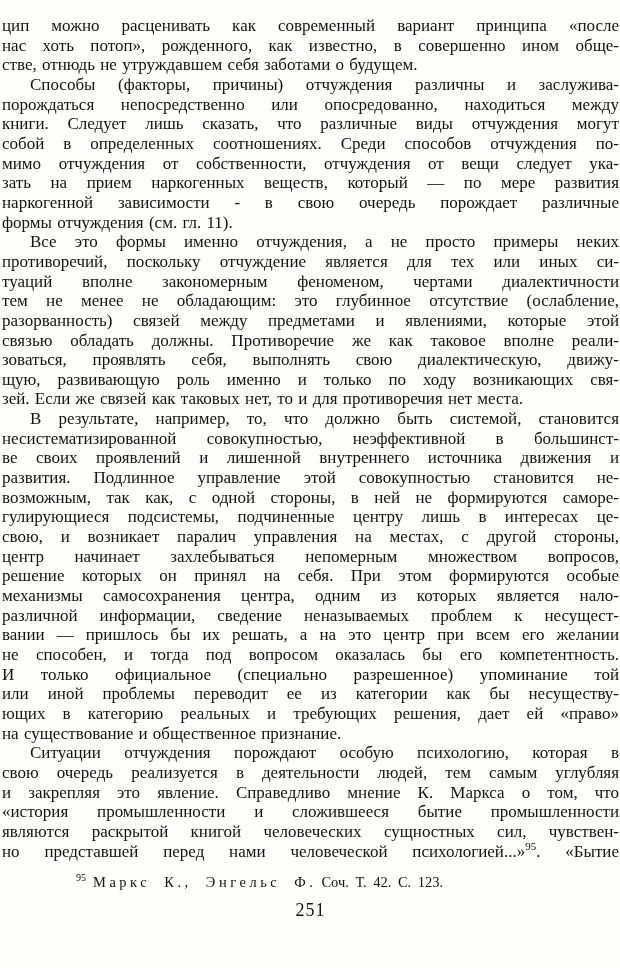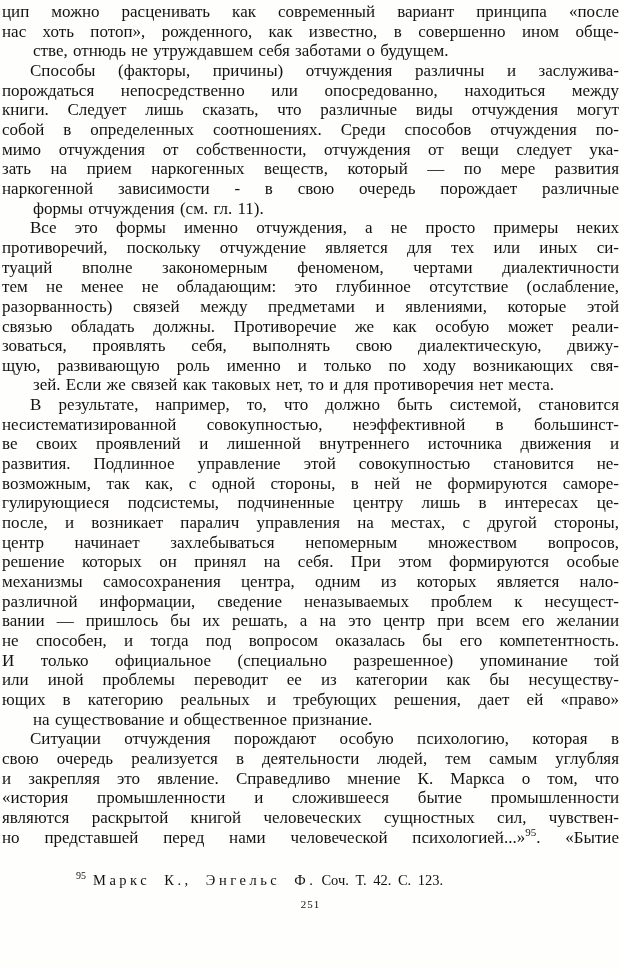--- a/index.html
+++ b/index.html
@@ -8,68 +8,67 @@
     background: #ffffff;
   }
   .page {
     position: relative;
     width: 620px;
     height: 968px;
     box-sizing: border-box;
     background: #fefefd;
     color: #141210;
     font-family: "Liberation Serif", "DejaVu Serif", serif;
-    padding: 2px 1px 0 2px;
+    padding: 16px 1px 0 2px;
     overflow: hidden;
   }
   .text-block {
     width: 617px;
   }
   .line {
     font-size: 17px;
     line-height: 19.65px;
     text-align: justify;
     text-align-last: justify;
     word-spacing: 1px;
     white-space: normal;
   }
   .line.pend {
     text-align-last: left;
-    margin-left: 31px;
   }
   .line.indent {
     text-indent: 28px;
   }
   .line sup, .fn-marker {
     font-size: 11px;
     line-height: 0;
     vertical-align: super;
   }
   .footnote {
-    margin-top: 24px;
+    margin-top: 12px;
     padding-left: 74px;
     font-size: 14.5px;
     line-height: 18px;
   }
   .fn-marker {
     font-size: 10px;
     margin-right: 7px;
   }
   .fn-authors {
     letter-spacing: 3.5px;
     word-spacing: 7px;
   }
   .fn-source {
     margin-left: 5px;
     word-spacing: 3px;
   }
   .page-number {
     margin-top: 9px;
     text-align: center;
-    font-size: 11px;
+    font-size: 18px;
     letter-spacing: 1px;
   }
 </style>
 </head>
 <body>
 
 <div class="page">
   <div class="text-block">
       <div class="line">цип можно расценивать как современный вариант принципа «после</div>
       <div class="line">нас хоть потоп», рожденного, как известно, в совершенно ином обще-</div>
@@ -80,31 +79,31 @@
       <div class="line">собой в определенных соотношениях. Среди способов отчуждения по-</div>
       <div class="line">мимо отчуждения от собственности, отчуждения от вещи следует ука-</div>
       <div class="line">зать на прием наркогенных веществ, который — по мере развития</div>
       <div class="line">наркогенной зависимости - в свою очередь порождает различные</div>
       <div class="line pend">формы отчуждения (см. гл. 11).</div>
       <div class="line indent">Все это формы именно отчуждения, а не просто примеры неких</div>
       <div class="line">противоречий, поскольку отчуждение является для тех или иных си-</div>
       <div class="line">туаций вполне закономерным феноменом, чертами диалектичности</div>
       <div class="line">тем не менее не обладающим: это глубинное отсутствие (ослабление,</div>
       <div class="line">разорванность) связей между предметами и явлениями, которые этой</div>
-      <div class="line">связью обладать должны. Противоречие же как особую может реали-</div>
+      <div class="line">связью обладать должны. Противоречие же как таковое вполне реали-</div>
       <div class="line">зоваться, проявлять себя, выполнять свою диалектическую, движу-</div>
       <div class="line">щую, развивающую роль именно и только по ходу возникающих свя-</div>
       <div class="line pend">зей. Если же связей как таковых нет, то и для противоречия нет места.</div>
       <div class="line indent">В результате, например, то, что должно быть системой, становится</div>
       <div class="line">несистематизированной совокупностью, неэффективной в большинст-</div>
       <div class="line">ве своих проявлений и лишенной внутреннего источника движения и</div>
       <div class="line">развития. Подлинное управление этой совокупностью становится не-</div>
       <div class="line">возможным, так как, с одной стороны, в ней не формируются саморе-</div>
       <div class="line">гулирующиеся подсистемы, подчиненные центру лишь в интересах це-</div>
-      <div class="line">после, и возникает паралич управления на местах, с другой стороны,</div>
+      <div class="line">свою, и возникает паралич управления на местах, с другой стороны,</div>
       <div class="line">центр начинает захлебываться непомерным множеством вопросов,</div>
       <div class="line">решение которых он принял на себя. При этом формируются особые</div>
       <div class="line">механизмы самосохранения центра, одним из которых является нало-</div>
       <div class="line">различной информации, сведение неназываемых проблем к несущест-</div>
       <div class="line">вании — пришлось бы их решать, а на это центр при всем его желании</div>
       <div class="line">не способен, и тогда под вопросом оказалась бы его компетентность.</div>
       <div class="line">И только официальное (специально разрешенное) упоминание той</div>
       <div class="line">или иной проблемы переводит ее из категории как бы несуществу-</div>
       <div class="line">ющих в категорию реальных и требующих решения, дает ей «право»</div>
       <div class="line pend">на существование и общественное признание.</div>

